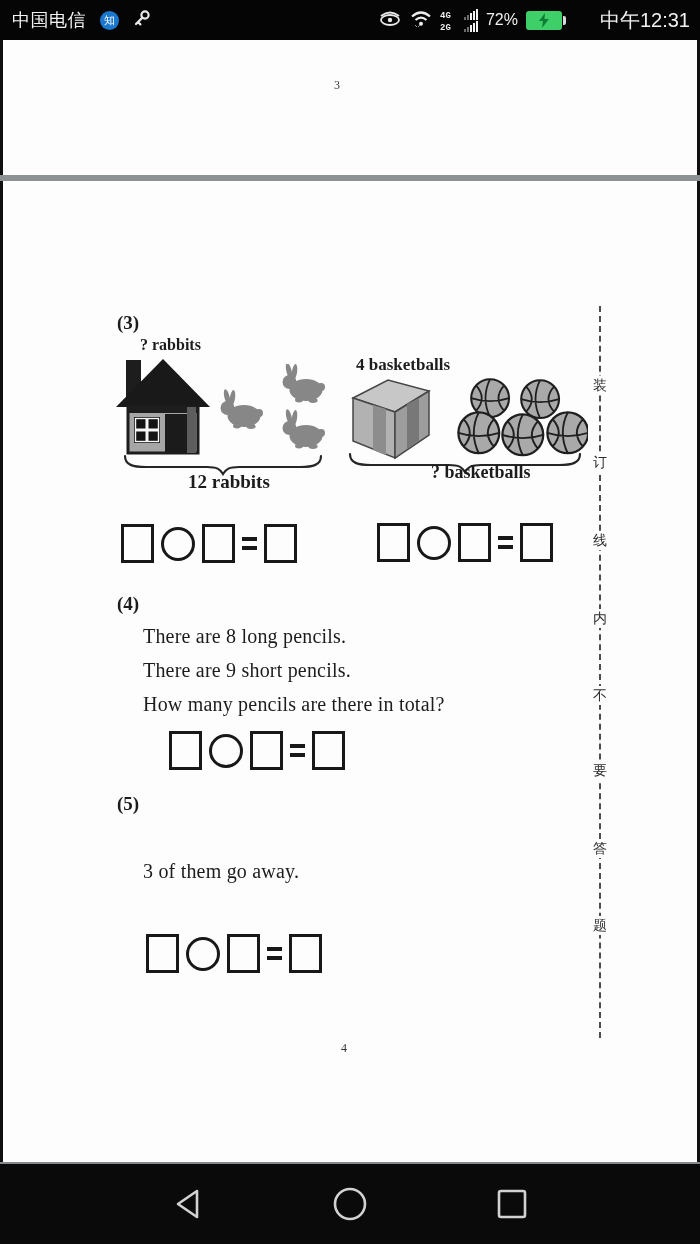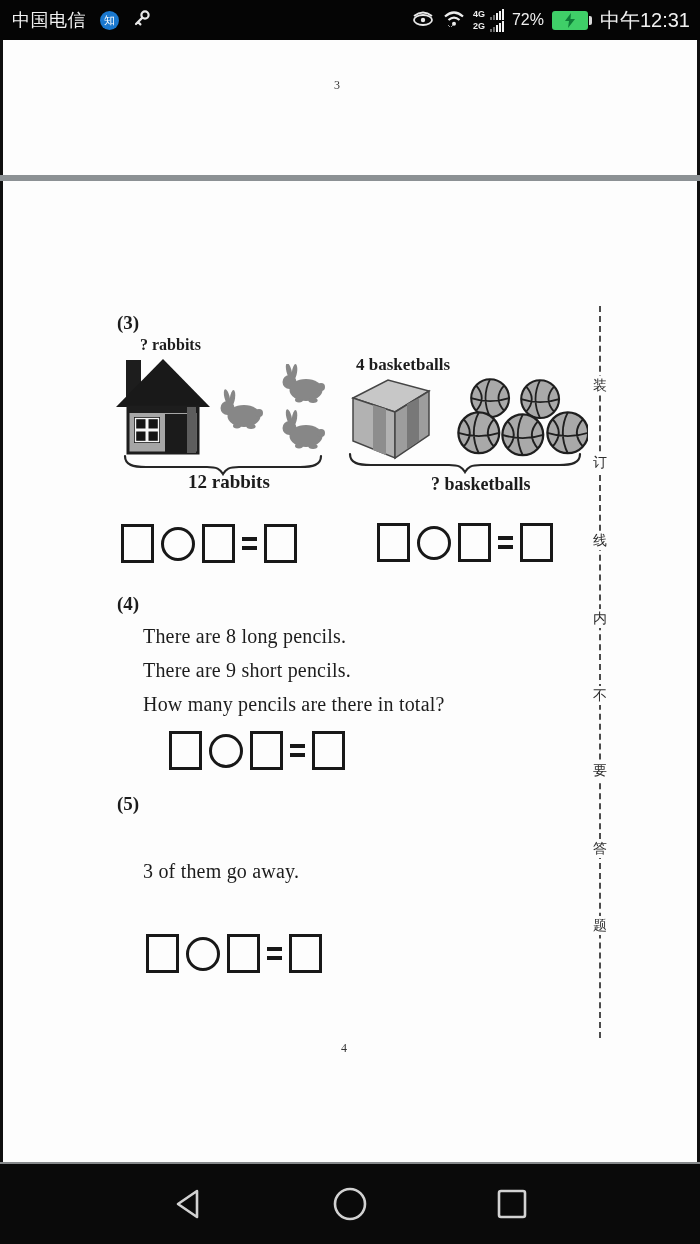--- a/index.html
+++ b/index.html
@@ -10,27 +10,27 @@
   
   .status-bar { position:absolute; top:0; left:0; width:700px; height:40px;
     background:#050505; display:flex; align-items:center; justify-content:space-between;
     color:#ececec; padding:0 10px 0 12px; }
   .sb-left { display:flex; align-items:center; gap:14px; }
   .sb-right { display:flex; align-items:center; gap:8px; }
   .carrier { font-size:18px; letter-spacing:0.5px; color:#f2f2f2; }
   .badge { width:19px; height:19px; border-radius:50%; background:#1a78cf; color:#fff;
     font-size:11px; display:flex; align-items:center; justify-content:center; }
   .pct { font-size:16px; color:#f0f0f0; }
-  .time { font-size:20px; color:#f0f0f0; }
+  .time { font-size:20px; color:#f0f0f0;margin-left:26px; }
   .battery { position:relative; display:flex; align-items:center; }
   .batt-body { width:36px; height:19px; background:#3fcf68; border-radius:3px;
     display:flex; align-items:center; justify-content:center; }
   .batt-nub { width:3px; height:9px; background:#d9d9d9; border-radius:0 2px 2px 0; margin-left:1px; }
   .sig { display:flex; flex-direction:column; gap:1px; }
-  .sig-row { display:flex; align-items:center; gap:4px; }
+  .sig-row { display:flex; align-items:flex-end; gap:12px;font-family:Liberation Mono, monospace; }
   .sig-lbl { font-size:9px; font-weight:bold; color:#ededed; line-height:8px; margin-right:1px; }
   .bars { display:flex; align-items:flex-end; gap:1px; }
   .bar { width:2px; background:#f2f2f2; }
   .bar.dim { background:#6c6c6c; }
 
   
   .viewer { position:absolute; top:40px; left:0; width:700px; height:1122px;
     background:#101010; padding:0 3px; }
   .page { position:relative; background:#fdfdfd; width:694px;
     font-family:"Liberation Serif", serif; color:#1c1c1c; }
@@ -200,21 +200,21 @@
         <use href="#ball" transform="translate(13,0) scale(0.88)"></use>
         <use href="#ball" transform="translate(63,1) scale(0.88)"></use>
         <use href="#ball" transform="translate(0,33) scale(0.95)"></use>
         <use href="#ball" transform="translate(44,35) scale(0.95)"></use>
         <use href="#ball" transform="translate(89,33) scale(0.95)"></use>
       </svg>
 
       <svg class="art" style="left:344px; top:270px;" width="236" height="24" viewBox="0 0 236 24">
         <path d="M3,3 C3,12 11,14 24,14 L102,14 C112,14 115,16 118,21 C121,16 124,14 134,14 L212,14 C225,14 233,12 233,3" fill="none" stroke="#262626" stroke-width="2.2" stroke-linecap="round"></path>
       </svg>
-      <div class="cap" style="left:428px; top:293px; font-size:18px;">? basketballs</div>
+      <div class="cap" style="left:428px; top:281px; font-size:18px;">? basketballs</div>
 
       <div class="eq-row" style="left:118px; top:343px;">
         <div class="eq-sq"></div>
         <div class="eq-circle"></div>
         <div class="eq-sq"></div>
         <div class="eq-eq">
             <span></span>
             <span></span>
           </div>
         <div class="eq-sq"></div>

